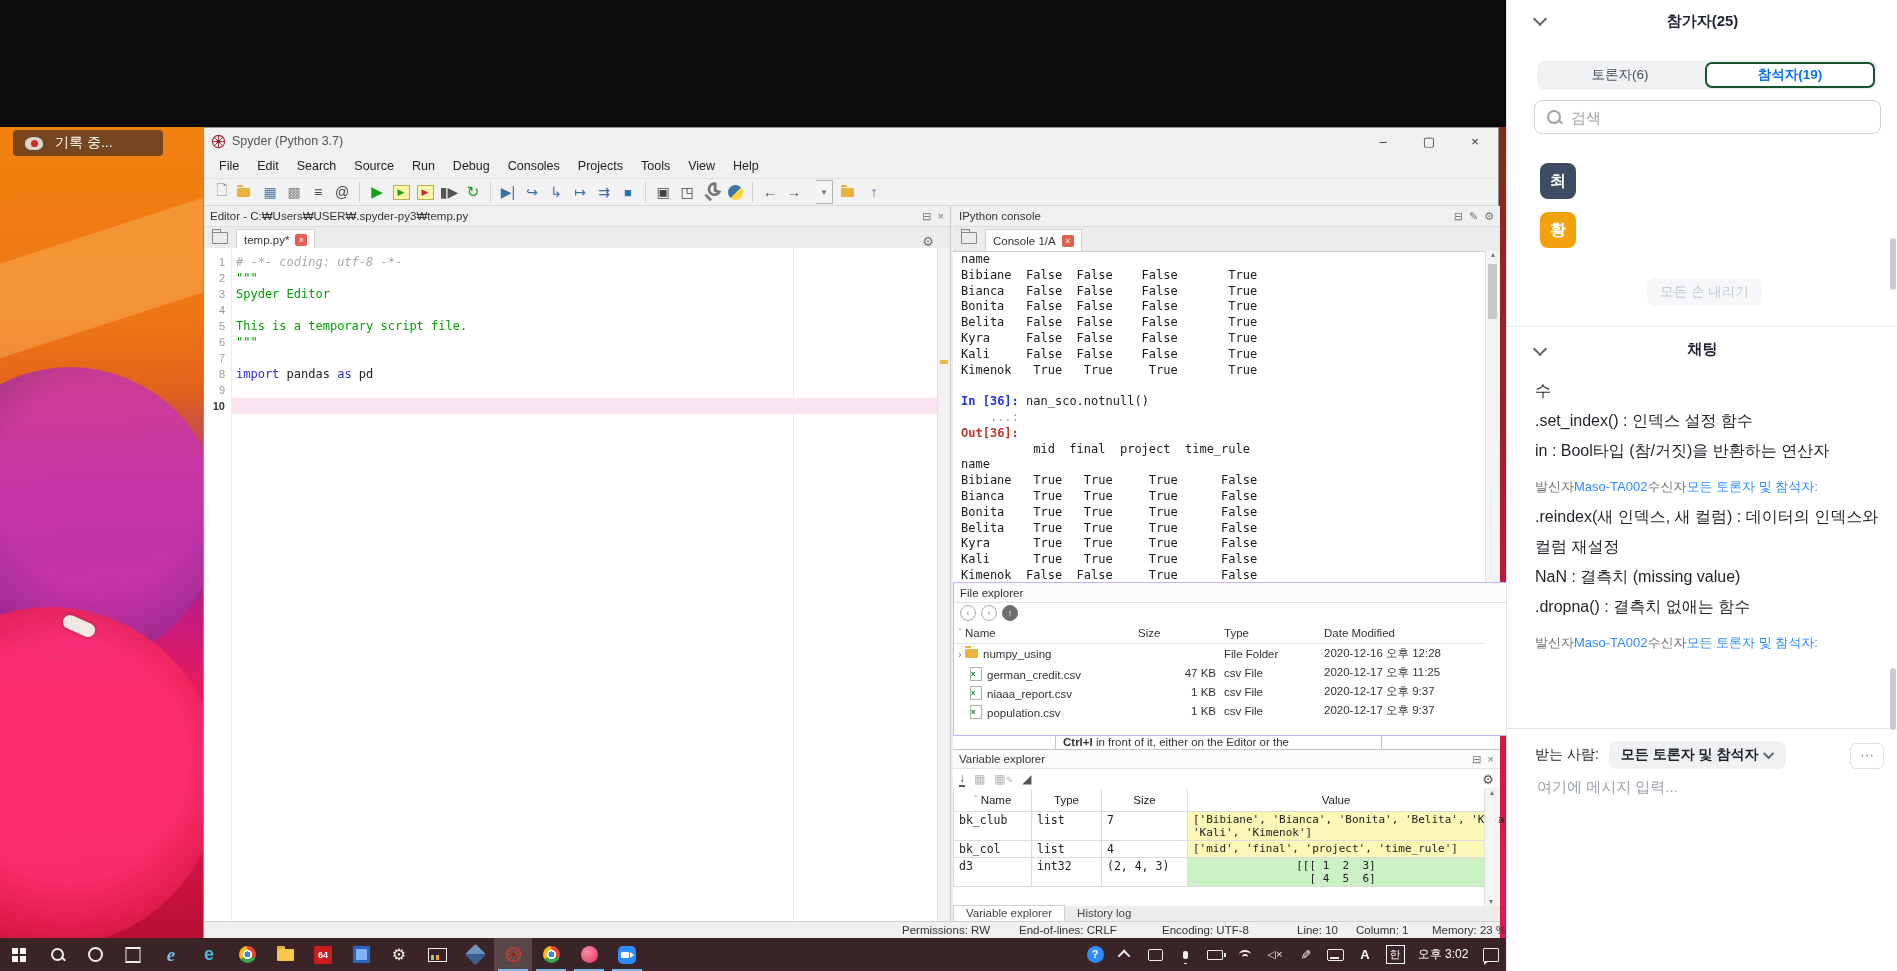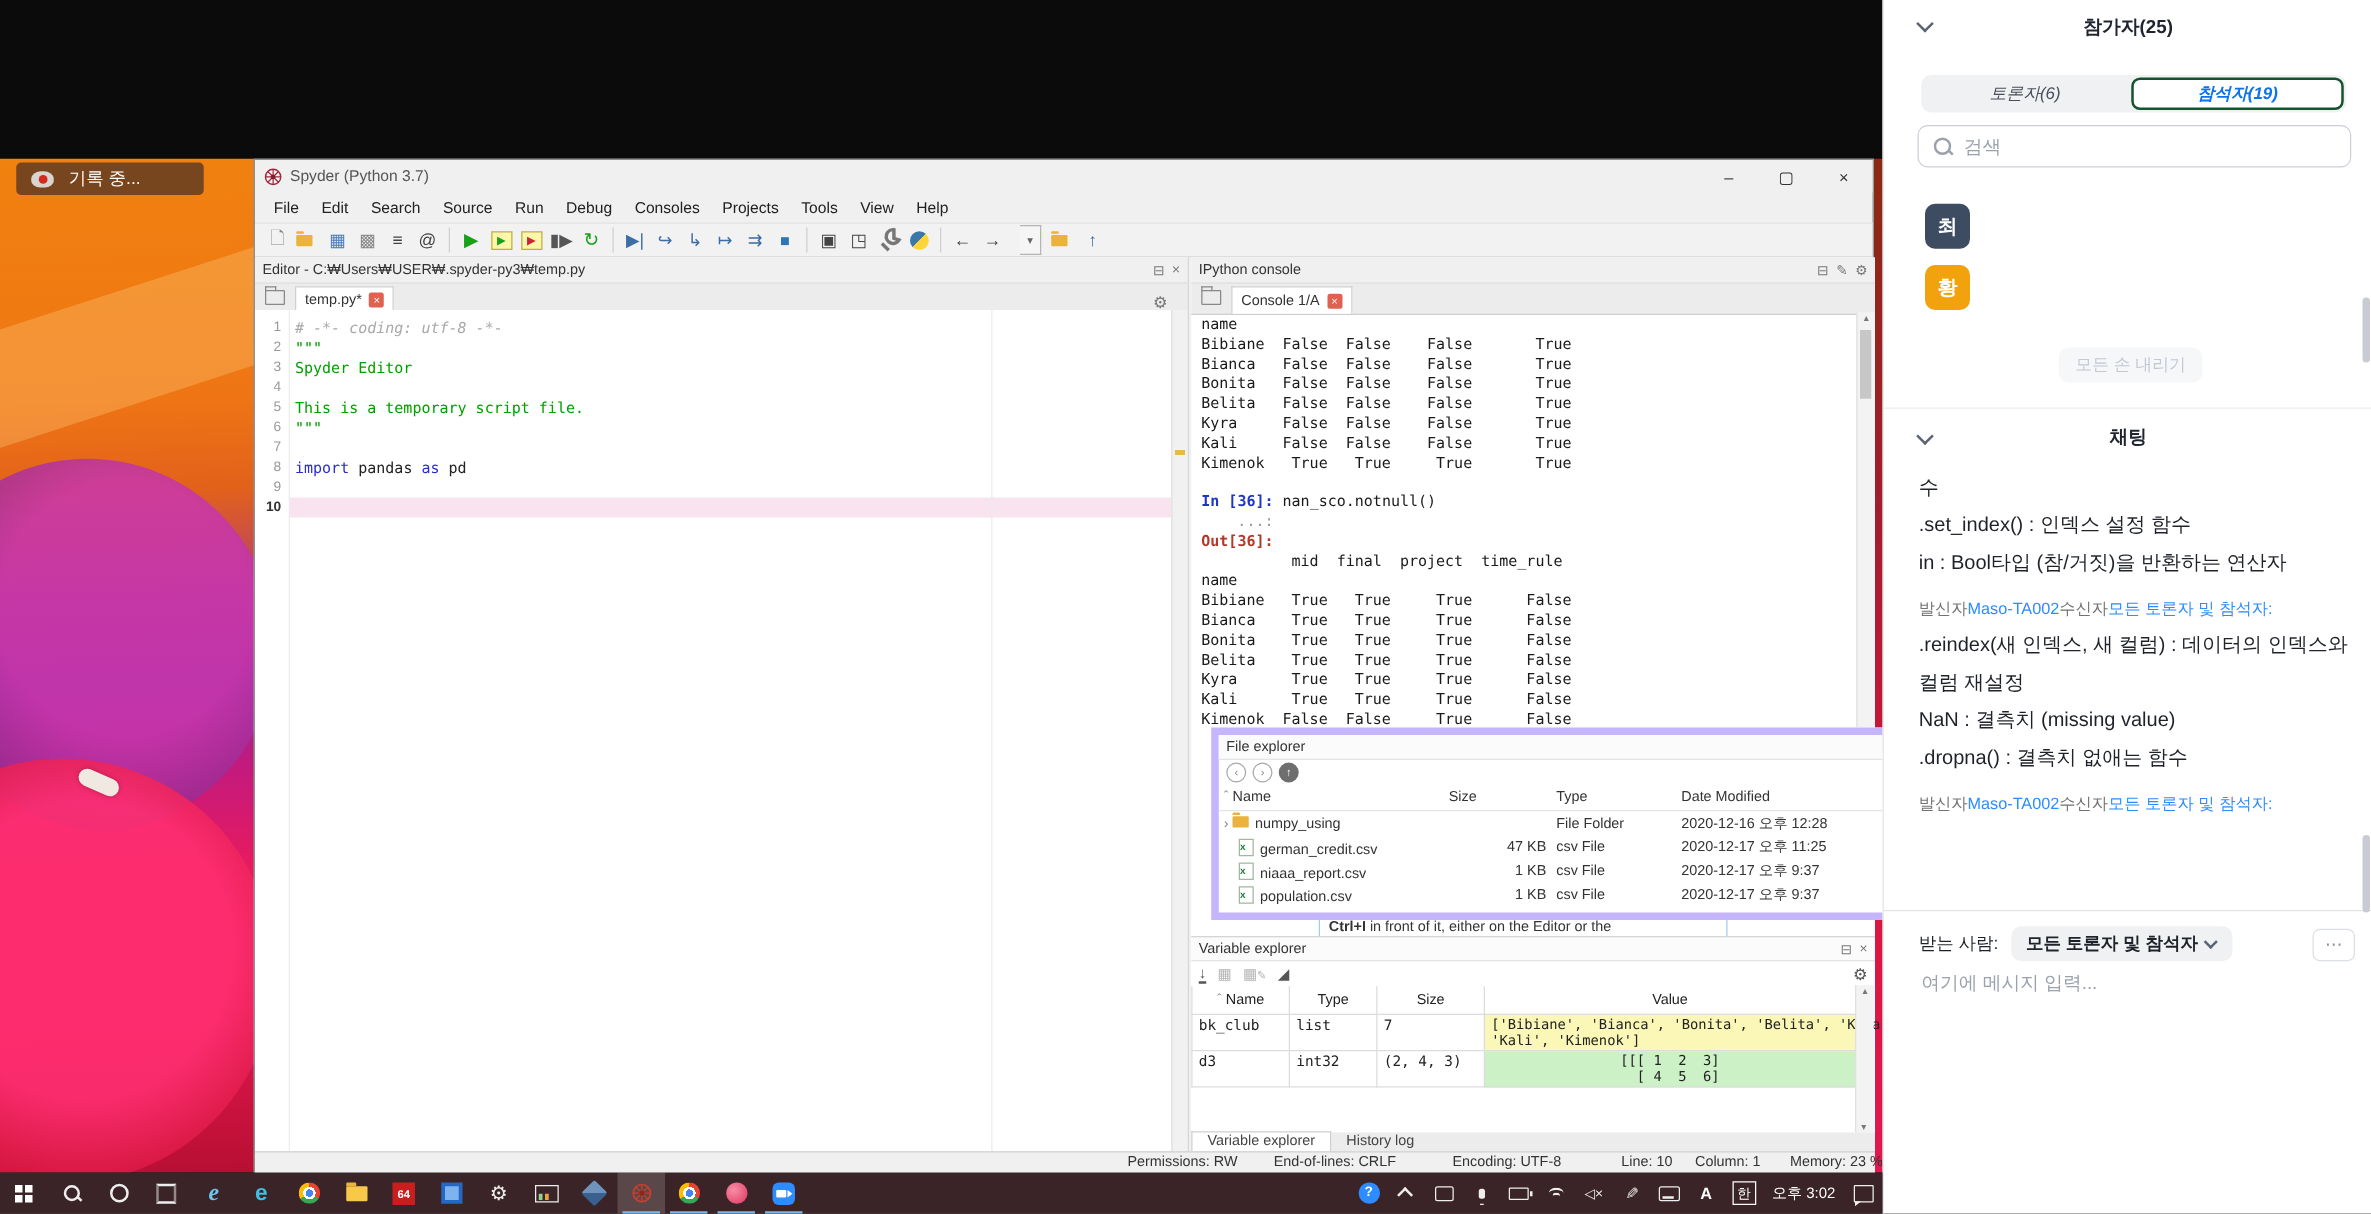--- a/index.html
+++ b/index.html
@@ -76,21 +76,21 @@
   
   #right-pane{left:749px;top:0;width:547px;height:715px;background:#fff;}
   #console-body{left:0;top:44px;width:533px;height:332px;font-size:12px;line-height:15.8px;padding:2px 0 0 8px;box-sizing:border-box;color:#1a1a1a;overflow:hidden;}
   .inP{color:#1f35c6;font-weight:bold;}
   .outP{color:#b5382a;font-weight:bold;}
   .contP{color:#999;}
   #con-scroll{position:absolute;right:0;top:44px;width:14px;height:332px;background:#f3f3f3;border-left:1px solid #e0e0e0;font-size:8px;color:#777;text-align:center;}
   #con-scroll .thumb{position:absolute;left:2px;top:14px;width:9px;height:55px;background:#c7c7c7;}
 
   
-  #fe{left:16px;top:376px;width:586px;height:154px;background:#fff;border:6px solid #c4b5fd;box-sizing:border-box;}
+  #fe{left:0;top:376px;width:586px;height:154px;background:#fff;border:1px solid #c4b5fd;box-sizing:border-box;}
   #fe .hd{height:19px;display:flex;align-items:center;font-size:11.5px;color:#333;padding-left:6px;background:#fbfbfb;border-bottom:1px solid #e4e4e4;}
   #fe .hd .x{margin-left:auto;width:20px;height:17px;background:#e0614f;color:#fff;text-align:center;line-height:17px;font-size:10px;border-radius:2px;margin-right:1px;}
   #fe .tools{height:20px;display:flex;align-items:center;padding:0 6px;}
   .circ{width:14px;height:14px;border-radius:50%;border:1px solid #a9a9a9;color:#888;font-size:9px;display:flex;align-items:center;justify-content:center;margin-right:5px;}
   .circ.dark{background:#6e6e6e;color:#fff;border-color:#6e6e6e;}
   #fe table{border-collapse:collapse;width:531px;font-size:11.5px;color:#333;table-layout:fixed;}
   #fe th{font-weight:normal;text-align:left;height:20px;border-bottom:1px solid #e4e4e4;padding:0 4px;}
   #fe td{height:19px;padding:0 4px;white-space:nowrap;overflow:hidden;}
   #fe .sz{text-align:right;}
   .fico{display:inline-block;width:13px;height:9px;background:#e9b33c;border-radius:1px;position:relative;top:0px;margin-right:5px;}
@@ -122,21 +122,21 @@
   #btabs .bt{padding:0 12px;height:15px;line-height:15px;color:#444;}
   #btabs .bt.active{background:#fff;border:1px solid #cfcfcf;border-bottom:none;}
   #statusbar{left:0;top:793px;width:1296px;height:18px;background:#f0f0f0;border-top:1px solid #d0d0d0;box-sizing:border-box;font-size:11.5px;color:#333;}
   .stitem{position:absolute;top:2px;white-space:nowrap;}
   .stitem b{font-weight:normal;}
 
   
   #sidebar{left:1506px;top:0;width:391px;height:971px;background:#fff;border-left:1px solid #e3e3e3;box-sizing:border-box;color:#1f2430;}
   .chev{display:inline-block;width:8px;height:8px;border-left:2px solid #5a6372;border-bottom:2px solid #5a6372;transform:rotate(-45deg);}
   .sec-title{font-size:15px;font-weight:bold;text-align:center;}
-  #ptabs{left:30px;top:60px;width:340px;height:30px;background:#f0f1f3;border-radius:8px;display:flex;font-size:13.5px;font-style:italic;}
+  #ptabs{left:30px;top:60px;width:340px;height:30px;background:#f0f1f3;border-radius:8px;display:flex;font-size:13.5px;}
   #ptabs .pt{flex:1;display:flex;align-items:center;justify-content:center;color:#4a4f5a;}
   #ptabs .pt.active{background:#fff;border:2px solid #14532d;border-radius:7px;margin:2px;color:#0e72ed;font-weight:bold;}
   #psearch{left:27px;top:100px;width:347px;height:34px;border:1px solid #ccd0d6;border-radius:8px;box-sizing:border-box;display:flex;align-items:center;}
   #psearch .mag{width:10px;height:10px;border:2px solid #9ba1ad;border-radius:50%;margin:0 8px 0 12px;position:relative;}
   #psearch .mag:after{content:"";position:absolute;left:9px;top:9px;width:5px;height:2px;background:#9ba1ad;transform:rotate(45deg);}
   #psearch input{border:none;font-size:15px;color:#333;width:280px;}
   #psearch input::placeholder{color:#9ba1ad;}
   .avatar{position:absolute;left:33px;width:36px;height:36px;border-radius:8px;color:#fff;font-size:16px;font-weight:bold;display:flex;align-items:center;justify-content:center;}
   .av1{background:#3d4c60;}
   .av2{background:#f2a20d;}
@@ -486,20 +486,26 @@
             <th>Value</th>
           </tr>
           <tr>
             <td class="mono">bk_club</td>
             <td class="mono">list</td>
             <td class="mono">7</td>
             <td class="val mono valyellow">['Bibiane', 'Bianca', 'Bonita', 'Belita', 'Kyra',
 'Kali', 'Kimenok']</td>
           </tr>
           <tr>
+            <td class="mono">bk_col</td>
+            <td class="mono">list</td>
+            <td class="mono">4</td>
+            <td class="val mono valyellow">['mid', 'final', 'project', 'time_rule']</td>
+          </tr>
+          <tr>
             <td class="mono">d3</td>
             <td class="mono">int32</td>
             <td class="mono">(2, 4, 3)</td>
             <td class="val mono valgreen">[[[ 1  2  3]
   [ 4  5  6]</td>
           </tr>
         </tbody>
           </table>
         <div id="ve-scroll">
           <span>▴</span>

